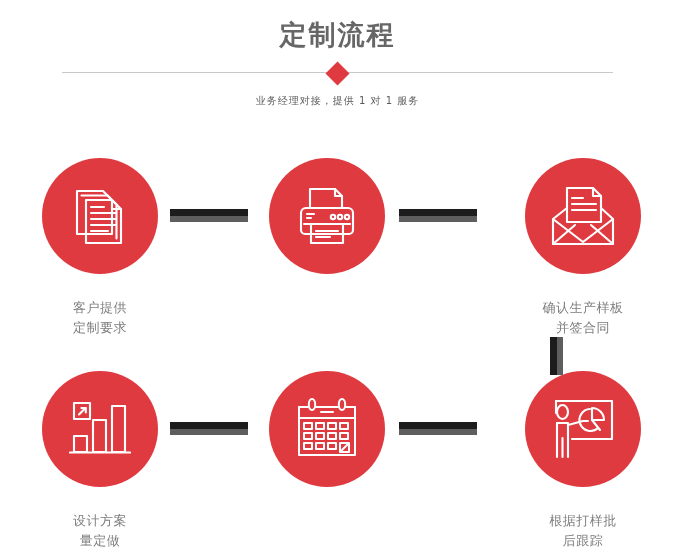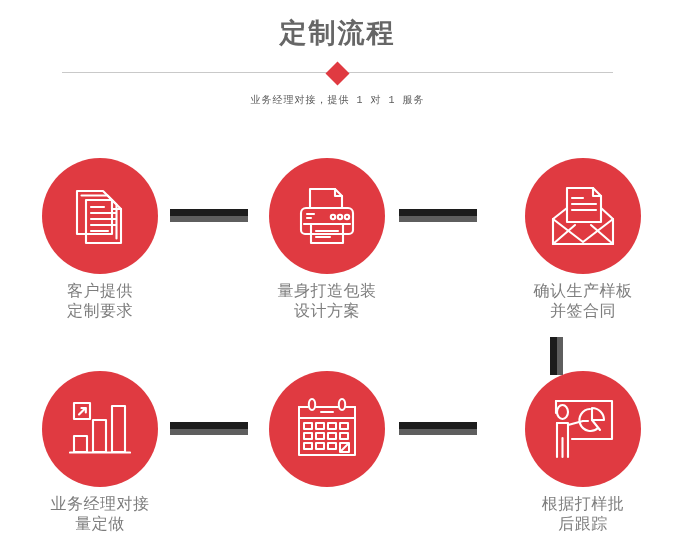--- a/index.html
+++ b/index.html
@@ -12,21 +12,20 @@
     background: #ffffff;
     font-family: "DejaVu Sans", "Liberation Sans", sans-serif;
     overflow: hidden;
     position: relative;
   }
 
   .page {
     position: relative;
     width: 675px;
     height: 550px;
-    font-family: Liberation Mono, monospace;
   }
 
   
   .header-title {
     position: absolute;
     top: 18px;
     left: 0;
     width: 675px;
     text-align: center;
     font-size: 27px;
@@ -88,22 +87,22 @@
     border-radius: 50%;
     background: #e03a41;
     display: flex;
     align-items: center;
     justify-content: center;
   }
   .step-circle svg {
     display: block;
   }
   .step-label {
-    margin-top: 8px;
-    font-size: 16px;
+    margin-top: 24px;
+    font-size: 13px;
     color: #7d7d7d;
     line-height: 20px;
     letter-spacing: 0.5px;
     white-space: pre-line;
     text-align: center;
   }
 
   
   .step-r1 { top: 158px; }
   .step-r2 { top: 371px; }
@@ -221,22 +220,20 @@
           <circle cx="39" cy="33" r="2.2"></circle>
           <circle cx="46" cy="33" r="2.2"></circle>
           <circle cx="53" cy="33" r="2.2"></circle>
           <line x1="10" y1="40" x2="56" y2="40"></line>
           <path d="M17 40 h32 v19 h-32 z"></path>
           <line x1="22" y1="47" x2="44" y2="47"></line>
           <line x1="22" y1="53" x2="36" y2="53"></line>
         </svg>
       </span>
     </div>
-    <div class="step-label">量身打造包装
-设计方案</div>
   </div>
 
   <div class="step step-r1 col-3">
     <div class="step-circle">
       <span>
         <svg width="68" height="62" viewBox="0 0 68 62" fill="none" stroke="#ffffff" stroke-width="2.1" stroke-linejoin="round" stroke-linecap="round">
           <path d="M18 3 h26 l8 8 v26 h-34 z"></path>
           <path d="M44 3 v8 h8"></path>
           <line x1="23" y1="13" x2="34" y2="13"></line>
           <line x1="23" y1="19" x2="47" y2="19"></line>
@@ -259,21 +256,21 @@
           <rect x="5" y="5" width="16" height="16"></rect>
           <path d="M10 16.5 L16.5 10"></path>
           <path d="M12.4 10 H16.8 V14.4"></path>
           <rect x="5" y="38" width="13" height="16"></rect>
           <rect x="24" y="22" width="13" height="32"></rect>
           <rect x="43" y="8" width="13" height="46"></rect>
           <line x1="1" y1="54.5" x2="61" y2="54.5"></line>
         </svg>
       </span>
     </div>
-    <div class="step-label">业务经理对接
+    <div class="step-label">设计方案
 量定做</div>
   </div>
 
   <div class="step step-r2 col-2">
     <div class="step-circle">
       <span>
         <svg width="64" height="62" viewBox="0 0 64 62" fill="none" stroke="#ffffff" stroke-width="2" stroke-linejoin="round" stroke-linecap="round">
           <ellipse cx="17" cy="6.5" rx="3.2" ry="5.5"></ellipse>
           <ellipse cx="47" cy="6.5" rx="3.2" ry="5.5"></ellipse>
           <path d="M4 9 h9 M21 9 h22 M51 9 h9"></path>

